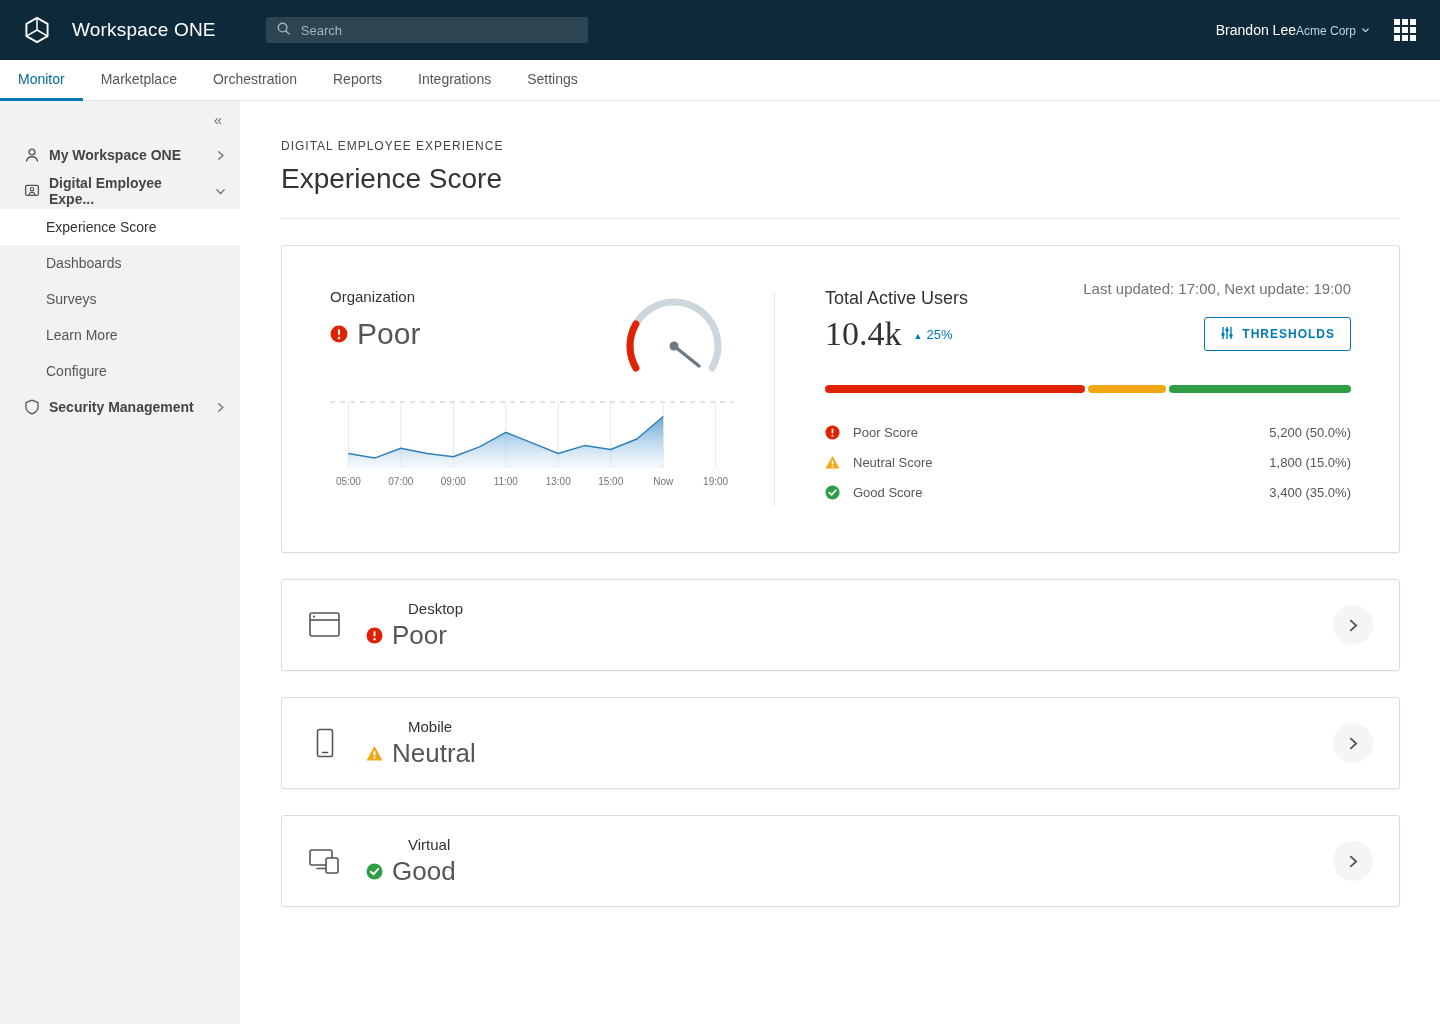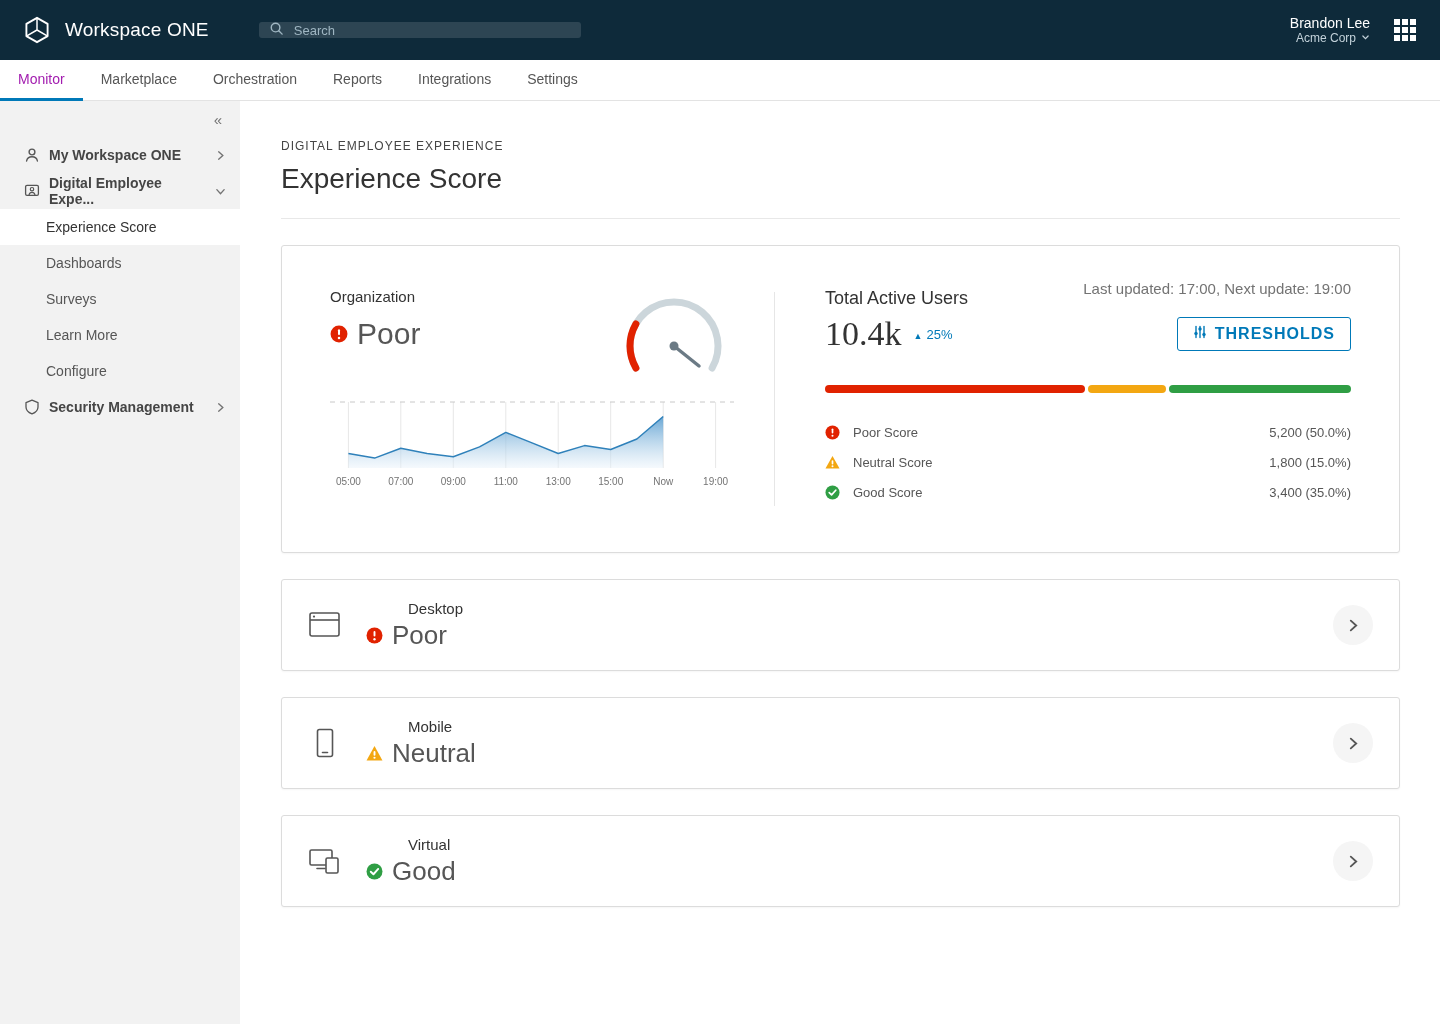--- a/index.html
+++ b/index.html
@@ -5,39 +5,39 @@
   * { box-sizing: border-box; }
   html,body { margin:0; padding:0; }
   body {
     width:1440px; height:1024px; overflow:hidden;
     font-family:"Liberation Sans","DejaVu Sans",sans-serif;
     color:#333; background:#fff;
   }
 
   
   .topbar { height:60px; background:#0e2a3a; display:flex; align-items:center; padding:0 22px; }
-  .brand { display:flex; align-items:center; gap:13px; color:#fff; font-size:19px; letter-spacing:.2px; }
+  .brand { display:flex; align-items:center; gap:20px; color:#fff; font-size:19px; letter-spacing:.2px; }
   .brand svg { display:block; }
-  .searchbox { margin-left:50px; width:322px; height:16px; background:rgba(255,255,255,.13);
+  .searchbox { margin-left:50px; width:322px; height:26px; background:rgba(255,255,255,.13);
     border-radius:3px; display:flex; align-items:center; gap:8px; padding:0 10px; }
   .searchbox svg { flex:none; }
   .searchbox input { flex:1; background:transparent; border:0; outline:0; color:#fff; font-size:13px;
     font-family:inherit; }
   .searchbox input::placeholder { color:#9fb6c2; }
   .top-right { margin-left:auto; display:flex; align-items:center; gap:22px; }
-  .userblock { display:flex; flex-direction:column; align-items:flex-end; color:#fff; cursor:pointer; }
+  .userblock { display:flex; align-items:flex-end; color:#fff; cursor:pointer; }
   .user-name { font-size:14px; }
   .user-org { font-size:12px; color:#c3d2da; display:flex; align-items:center; gap:5px; }
   .appgrid { cursor:pointer; display:flex; }
 
   
   .tabbar { height:41px; display:flex; align-items:stretch; background:#fff; border-bottom:1px solid #e3e3e3; }
   .tab { display:flex; align-items:center; padding:0 18px; font-size:14px; color:#565656; cursor:pointer;
     border-bottom:3px solid transparent; margin-bottom:-1px; }
-  .tab.active { color:#a21caf; border-bottom-color:#0079b8; }
+  .tab.active { color:#0369a1; border-bottom-color:#0079b8; }
 
   
   .layout { display:flex; height:923px; }
   .sidebar { width:240px; flex:none; background:#f2f2f2; display:flex; flex-direction:column; }
   .collapse-row { height:36px; display:flex; align-items:center; justify-content:flex-end; padding:0 18px; }
   .collapse-btn { color:#737373; font-size:15px; cursor:pointer; line-height:1; }
   .collapse-btn::before { content:"\00AB"; }
   .nav-item { height:36px; display:flex; align-items:center; gap:9px; padding:0 14px 0 24px;
     font-size:14px; font-weight:700; color:#454545; cursor:pointer; }
   .nav-item .spacer { flex:1; }
@@ -66,21 +66,21 @@
   .v-divider { width:1px; background:#e6e6e6; margin:46px 0; }
   .org-right { flex:1; padding:42px 48px 0 50px; }
   .right-row1 { display:flex; justify-content:space-between; align-items:flex-start; }
   .users-label { font-size:18px; color:#333; }
   .updated { font-size:15px; color:#737373; margin-top:-8px; }
   .right-row2 { margin-top:6px; display:flex; align-items:center; }
   .users-value { font-size:34px; font-weight:300; color:#333;font-family:Liberation Serif, serif; }
   .trend { margin-left:12px; display:flex; align-items:center; gap:4px; color:#0079b8; font-size:13px; }
   .trend .caret::before { content:"\25B2"; font-size:9px; }
   .thresholds-btn { margin-left:auto; height:34px; padding:1px 15px; display:flex; align-items:center; gap:8px;
-    background:#fff; border:1px solid #0079b8; border-radius:3px; color:#0079b8; font-size:16px; font-weight:600;
+    background:#fff; border:1px solid #0079b8; border-radius:3px; color:#0079b8; font-size:12px; font-weight:600;
     letter-spacing:1px; cursor:pointer; font-family:inherit; }
   .dist-bar { margin-top:32px; display:flex; gap:3px; height:8px; }
   .dist-seg { height:8px; border-radius:4px; }
   .legend { margin-top:24px; }
   .legend-row { display:flex; align-items:center; gap:13px; height:30px; font-size:13px; color:#565656; }
   .legend-value { margin-left:auto; }
 
   
   .device-card { margin-top:26px; height:92px; display:flex; align-items:center; padding:0 26px; cursor:pointer; }
   .device-icon { width:34px; color:#565656; display:flex; }

